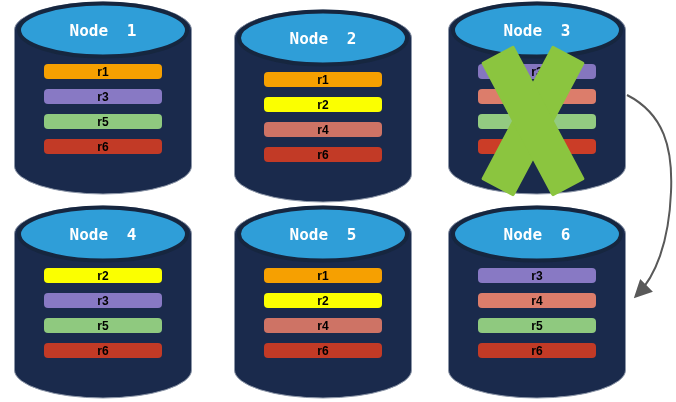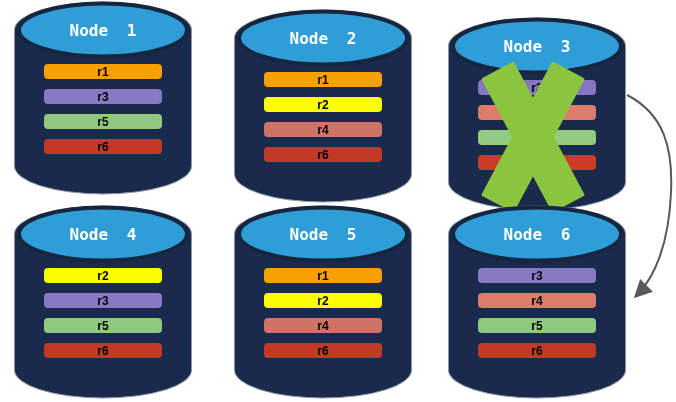--- a/index.html
+++ b/index.html
@@ -53,21 +53,21 @@
       <text class="bar-label" x="90" y="76" text-anchor="middle" fill="#000">r1</text>
       <rect x="31" y="89" width="118" height="15" rx="4" fill="#FBFF00"></rect>
       <text class="bar-label" x="90" y="101" text-anchor="middle" fill="#000">r2</text>
       <rect x="31" y="114" width="118" height="15" rx="4" fill="#CE7365"></rect>
       <text class="bar-label" x="90" y="126" text-anchor="middle" fill="#000">r4</text>
       <rect x="31" y="139" width="118" height="15" rx="4" fill="#C23A26"></rect>
       <text class="bar-label" x="90" y="151" text-anchor="middle" fill="#000">r6</text>
     </svg>
   </div>
 
-  <div class="node" style="left:447px;top:16px">
+  <div class="node" style="left:447px;top:0px">
     <svg viewBox="0 0 180 200">
       <path d="M 1.5,30 A 88.5,28 0 0 1 178.5,30 L 178.5,166 A 88.5,28 0 0 1 1.5,166 Z" stroke="#8C96A8" stroke-width="1" fill="#1A2A4C"></path>
       <ellipse cx="90" cy="30" rx="84" ry="26.5" stroke-width="4" stroke="#16263F" fill="#2F9ED8"></ellipse>
       <text class="cyl-title" x="90" y="36" text-anchor="middle" fill="#FFFFFF">Node 3</text>
       <rect x="31" y="64" width="118" height="15" rx="4" fill="#8576BF"></rect>
       <text class="bar-label" x="90" y="76" text-anchor="middle" fill="#000">r3</text>
       <rect x="31" y="89" width="118" height="15" rx="4" fill="#DC7D6B"></rect>
       <rect x="31" y="114" width="118" height="15" rx="4" fill="#93CB81"></rect>
       <rect x="31" y="139" width="118" height="15" rx="4" fill="#CB3D27"></rect>
       <g>

